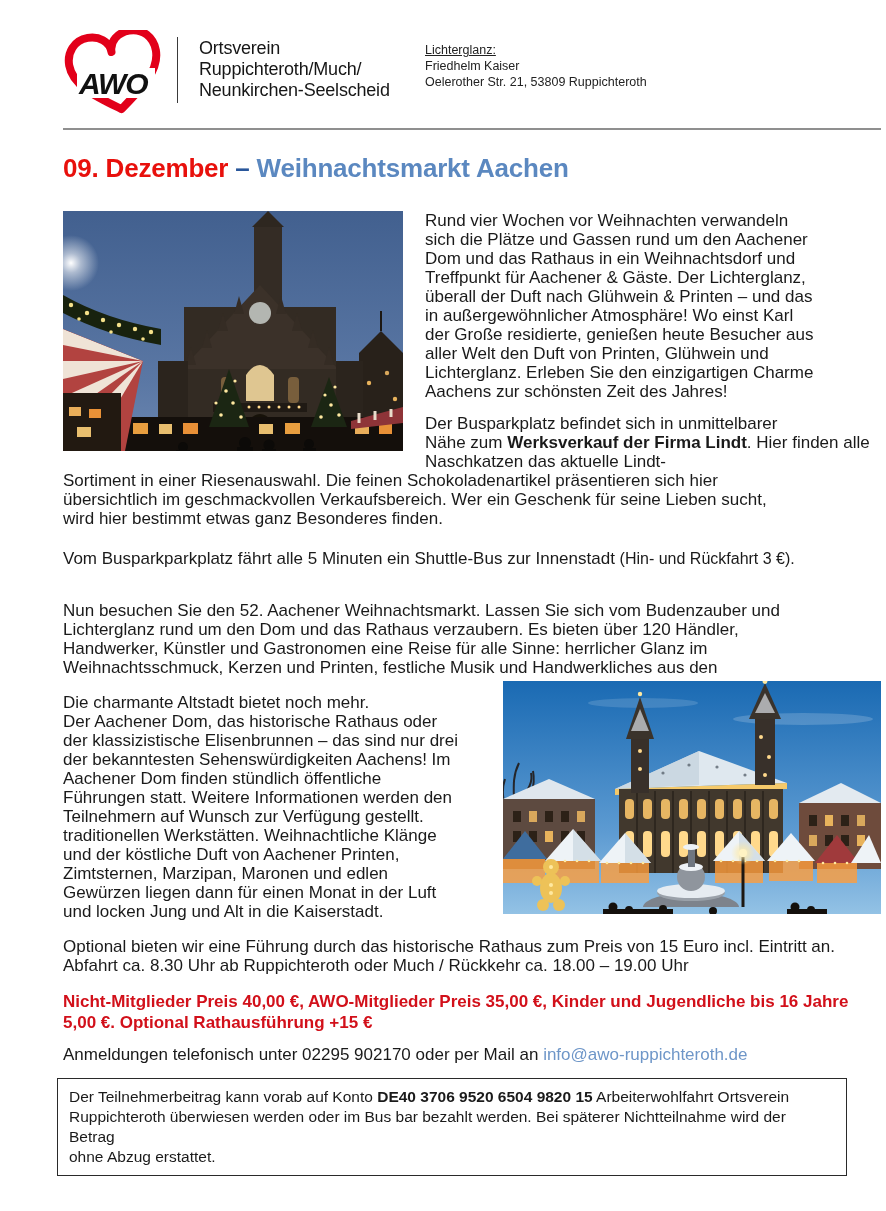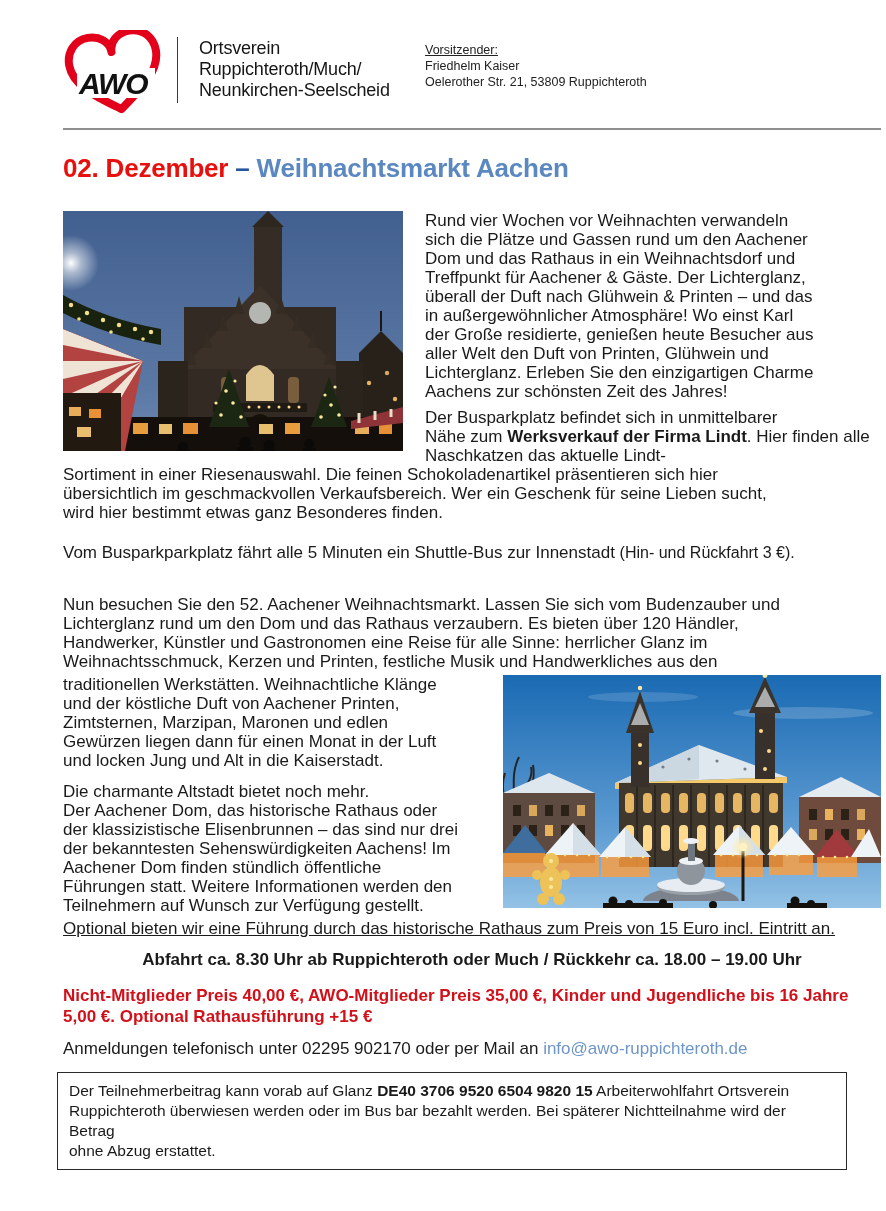--- a/index.html
+++ b/index.html
@@ -19,30 +19,30 @@
   .hrule{height:2px;background:#8f8f8f;margin-top:6px;}
   
   .title{margin-top:22px;font-size:26px;font-weight:bold;line-height:33px;letter-spacing:-0.2px;}
   .title .date{color:#e8100c;}
   .title .sep{color:#29569b;}
   .title .event{color:#5b88c0;}
   
   .t{white-space:pre-line;font-size:17px;line-height:19px;}
   .sec1{margin-top:26px;overflow:hidden;}
   .photo1{float:left;width:340px;height:240px;margin-right:22px;margin-bottom:2px;}
-  .p-lindt{margin-top:7px;}
+  .p-lindt{margin-top:13px;}
   .p-shuttle{margin-top:21px;}
   .p-shuttle .small{font-size:16px;}
   .p-market{margin-top:33px;}
   .flexrow{display:flex;margin-top:4px;}
   .leftcol{width:430px;flex:none;}
   .photo2{width:378px;height:233px;margin-left:auto;}
   .p-altstadt{margin-top:12px;}
-  .p-optional{margin-top:4px;text-decoration:underline;}
-  .p-abfahrt{margin-top:12px;font-weight:bold;text-align:center;}
+  .p-optional{margin-top:16px;}
+  .p-abfahrt{margin-top:0;font-weight:normal;}
   .p-prices{margin-top:16px;font-weight:bold;color:#d2101a;line-height:21px;}
   .p-anmeld{margin-top:12px;}
   .p-anmeld .mail{color:#6e96c8;}
   .paybox{margin-top:14px;margin-left:-6px;width:766px;border:1.5px solid #2a2a2a;padding:8px 11px;font-size:15.5px;line-height:20px;white-space:pre-line;}
   .b{font-weight:bold;text-align:right;}
   svg text{font-family:"Liberation Sans","DejaVu Sans",sans-serif;}
 </style>
 </head>
 <body>
 
@@ -54,29 +54,29 @@
         <path d="M52 22 C52 11 42 4 31 4 C17 4 8 15 8 28 C8 49 30 64 52 80 C74 64 96 49 96 28 C96 15 87 4 73 4 C62 4 52 11 52 22 Z" fill="none" stroke="#e2001a" stroke-width="8" stroke-linejoin="round"></path>
       </g>
       <rect x="14" y="38" width="78" height="30" fill="#ffffff"></rect>
       <text x="16" y="64" font-size="30" font-weight="bold" font-style="italic" letter-spacing="-1" fill="#111111">AWO</text>
     </svg>
     <div class="logo-divider"></div>
     <div class="org">Ortsverein
 Ruppichteroth/Much/
 Neunkirchen-Seelscheid</div>
     <div class="contact">
-      <div class="role">Vorsitzender:</div>
+      <div class="role">Lichterglanz:</div>
       <div>Friedhelm Kaiser</div>
       <div>Oelerother Str. 21, 53809 Ruppichteroth</div>
     </div>
   </div>
   <div class="hrule"></div>
 
   <div class="title">
-    <span class="date">02. Dezember</span>
+    <span class="date">09. Dezember</span>
     <span class="sep">–</span>
     <span class="event">Weihnachtsmarkt Aachen</span>
   </div>
 
   <div class="sec1">
     <svg class="photo1" viewBox="0 0 340 240" preserveAspectRatio="none">
       <defs>
         <linearGradient id="sky1" x1="0" y1="0" x2="0" y2="1">
           <stop offset="0" stop-color="#42608f"></stop>
             <stop offset="0.7" stop-color="#5a77a4"></stop>
@@ -232,32 +232,32 @@
 
   <div class="t p-shuttle"><span>Vom Busparkparkplatz fährt alle 5 Minuten ein Shuttle-Bus zur Innenstadt </span><span class="small">(Hin- und Rückfahrt 3 €).</span></div>
 
   <div class="t p-market">Nun besuchen Sie den 52. Aachener Weihnachtsmarkt. Lassen Sie sich vom Budenzauber und
 Lichterglanz rund um den Dom und das Rathaus verzaubern. Es bieten über 120 Händler,
 Handwerker, Künstler und Gastronomen eine Reise für alle Sinne: herrlicher Glanz im
 Weihnachtsschmuck, Kerzen und Printen, festliche Musik und Handwerkliches aus den</div>
 
   <div class="flexrow">
     <div class="leftcol">
-      <div class="t">traditionellen Werkstätten. Weihnachtliche Klänge
-und der köstliche Duft von Aachener Printen,
-Zimtsternen, Marzipan, Maronen und edlen
-Gewürzen liegen dann für einen Monat in der Luft
-und locken Jung und Alt in die Kaiserstadt.</div>
       <div class="t p-altstadt">Die charmante Altstadt bietet noch mehr.
 Der Aachener Dom, das historische Rathaus oder
 der klassizistische Elisenbrunnen – das sind nur drei
 der bekanntesten Sehenswürdigkeiten Aachens! Im
 Aachener Dom finden stündlich öffentliche
 Führungen statt. Weitere Informationen werden den
 Teilnehmern auf Wunsch zur Verfügung gestellt.</div>
+      <div class="t">traditionellen Werkstätten. Weihnachtliche Klänge
+und der köstliche Duft von Aachener Printen,
+Zimtsternen, Marzipan, Maronen und edlen
+Gewürzen liegen dann für einen Monat in der Luft
+und locken Jung und Alt in die Kaiserstadt.</div>
     </div>
     <svg class="photo2" viewBox="0 0 378 233" preserveAspectRatio="none">
       <defs>
         <linearGradient id="sky2" x1="0" y1="0" x2="0" y2="1">
           <stop offset="0" stop-color="#1a6ab3"></stop>
             <stop offset="0.65" stop-color="#5d9bd2"></stop>
             <stop offset="1" stop-color="#93c2e5"></stop>
         </linearGradient>
         <radialGradient id="glow2">
           <stop offset="0" stop-color="#fff3c4"></stop>
@@ -444,17 +444,17 @@
         </g>
     </svg>
   </div>
 
   <div class="t p-optional">Optional bieten wir eine Führung durch das historische Rathaus zum Preis von 15 Euro incl. Eintritt an.</div>
   <div class="t p-abfahrt">Abfahrt ca. 8.30 Uhr ab Ruppichteroth oder Much / Rückkehr ca. 18.00 – 19.00 Uhr</div>
   <div class="t p-prices">Nicht-Mitglieder Preis 40,00 €, AWO-Mitglieder Preis 35,00 €, Kinder und Jugendliche bis 16 Jahre
 5,00 €. Optional Rathausführung +15 €</div>
   <div class="t p-anmeld"><span>Anmeldungen telefonisch unter 02295 902170 oder per Mail an </span><span class="mail">info@awo-ruppichteroth.de</span></div>
 
-  <div class="paybox"><span>Der Teilnehmerbeitrag kann vorab auf Glanz </span><span class="b">DE40 3706 9520 6504 9820 15</span><span> Arbeiterwohlfahrt Ortsverein
+  <div class="paybox"><span>Der Teilnehmerbeitrag kann vorab auf Konto </span><span class="b">DE40 3706 9520 6504 9820 15</span><span> Arbeiterwohlfahrt Ortsverein
 Ruppichteroth überwiesen werden oder im Bus bar bezahlt werden. Bei späterer Nichtteilnahme wird der Betrag
 ohne Abzug erstattet.</span></div>
 
 </div>
 
 </body></html>

